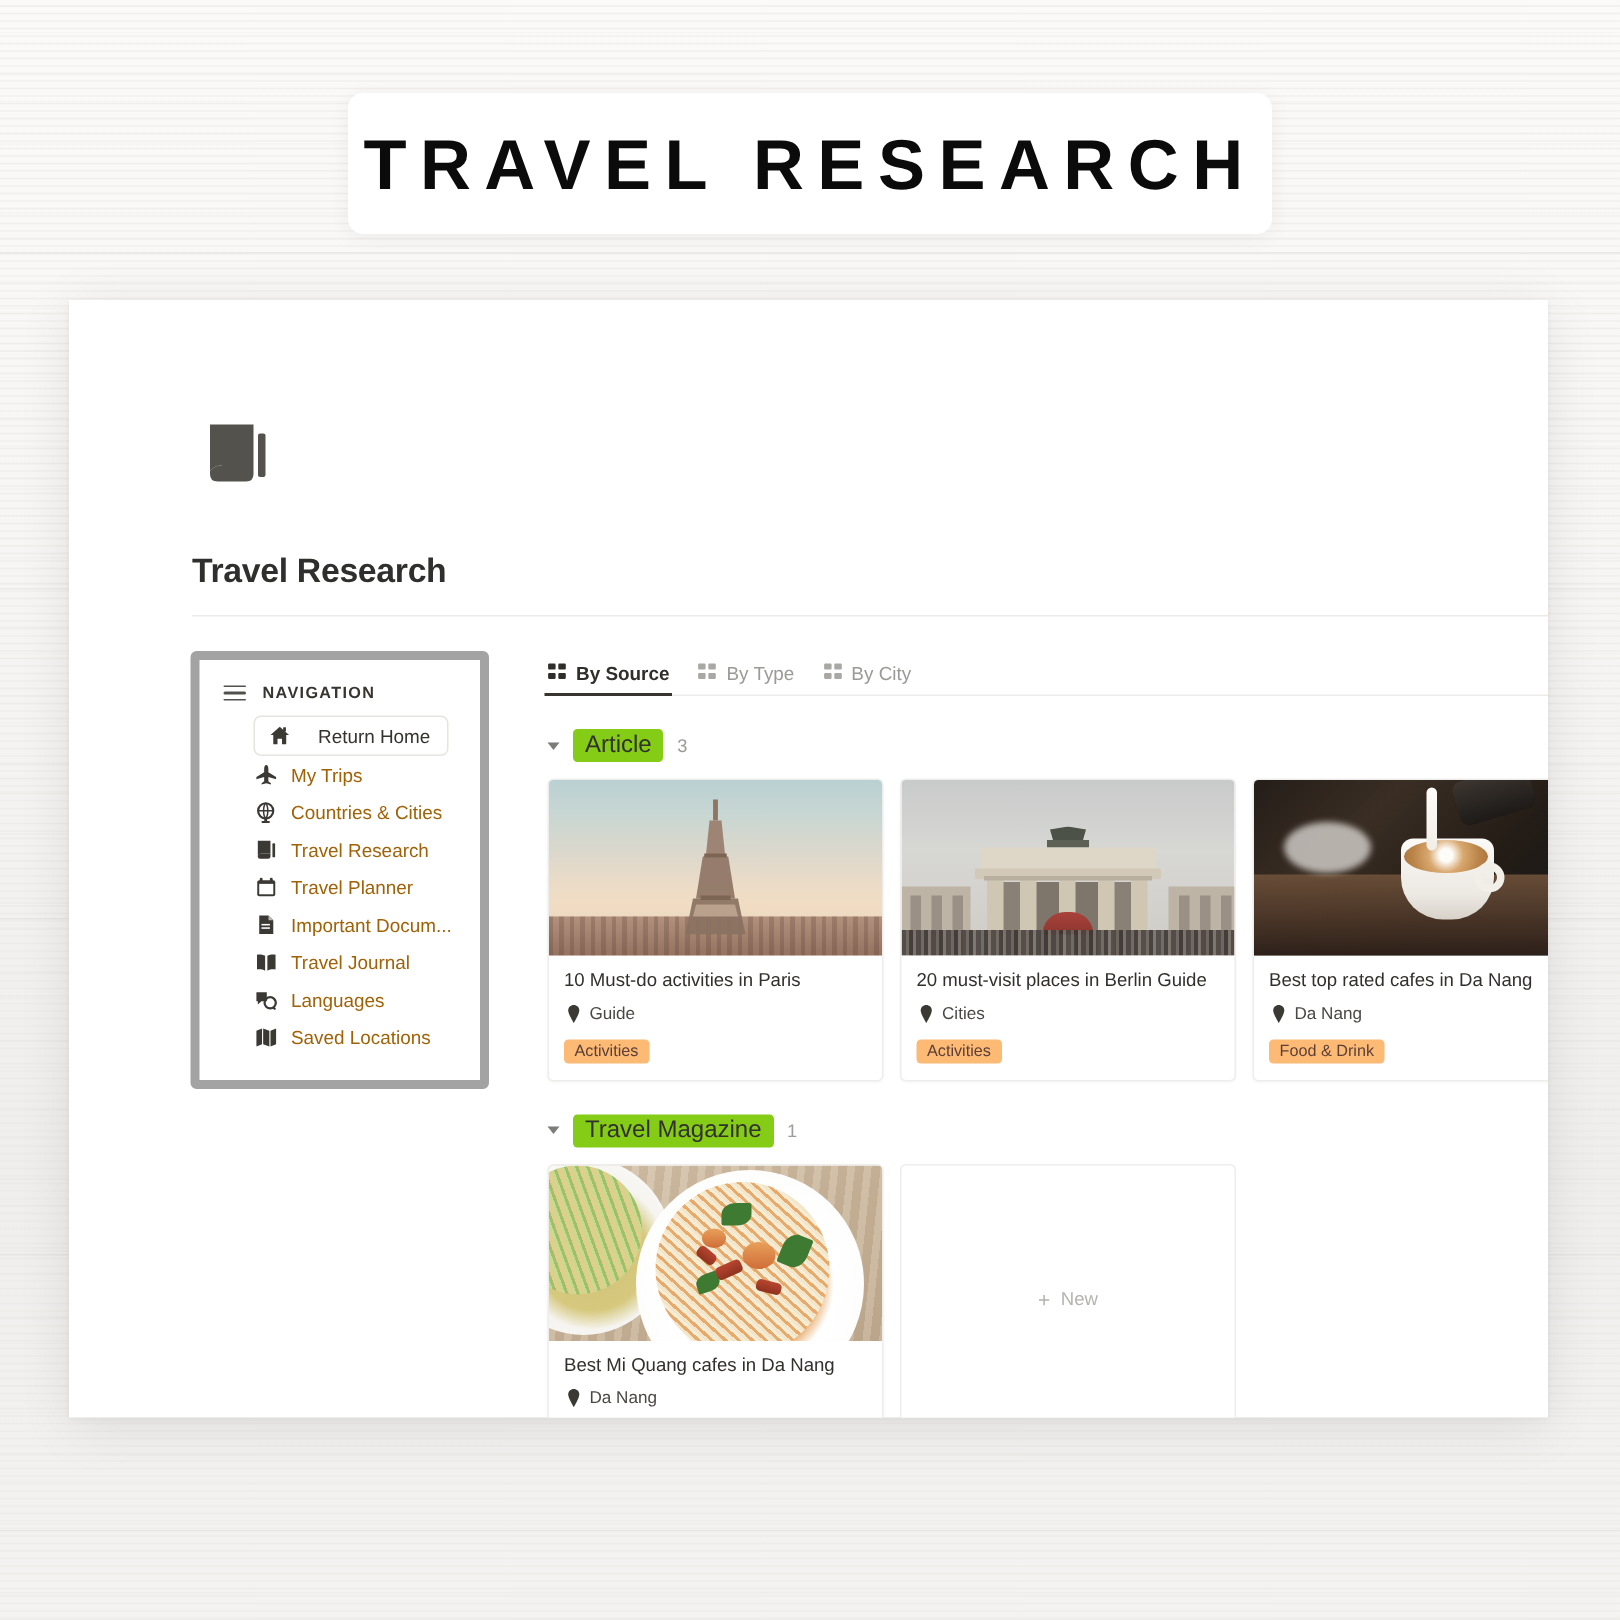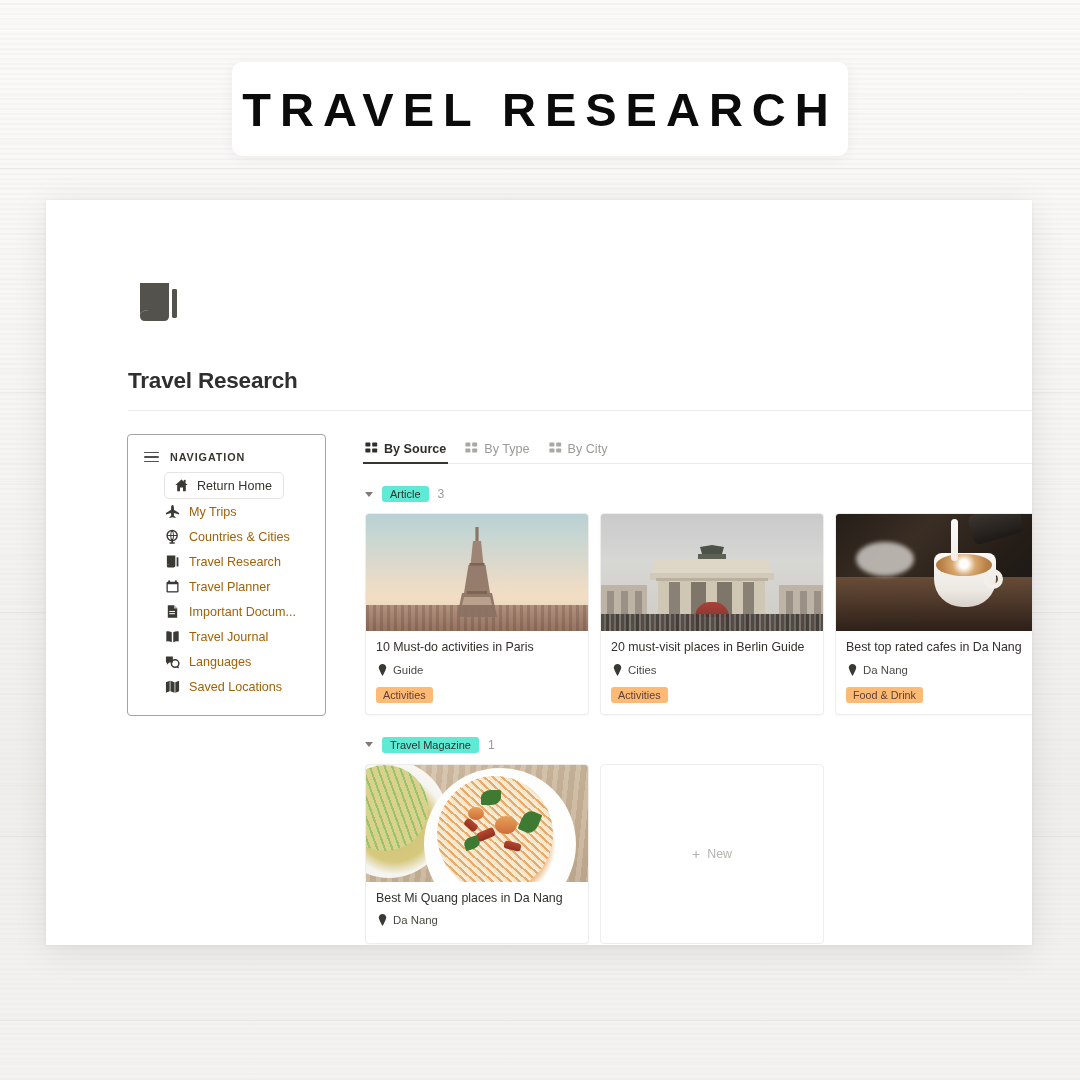--- a/index.html
+++ b/index.html
@@ -103,21 +103,21 @@
     background: #eceae7;
   }
 
   
   .sidebar {
     position: absolute;
     left: 81px;
     top: 234px;
     width: 199px;
     background: #ffffff;
-    border: 1px solid #a3a3a3;
+    border: 6px solid #a3a3a3;
     border-radius: 4px;
     padding: 16px 14px 16px 14px;
   }
   .sidebar-head {
     display: flex;
     align-items: center;
     gap: 11px;
     padding-left: 2px;
     margin-bottom: 9px;
   }
@@ -133,21 +133,21 @@
   .sidebar-title {
     font-size: 10.8px;
     font-weight: 700;
     letter-spacing: 0.9px;
     color: #37352f;
   }
 
   .nav-home {
     display: inline-flex;
     align-items: center;
-    gap: 8px;
+    gap: 18px;
     margin-left: 22px;
     padding: 5px 11px 5px 9px;
     border: 1px solid #e6e4e1;
     border-radius: 5px;
     background: #fff;
     cursor: pointer;
     justify-content: center;
   }
   .nav-home .lbl { font-size: 12.6px; color: #35332e; font-weight: 400; }
 
@@ -208,23 +208,23 @@
     margin-bottom: 11px;
   }
   .caret {
     width: 0; height: 0;
     border-left: 4.5px solid transparent;
     border-right: 4.5px solid transparent;
     border-top: 5.5px solid #7d7c78;
     cursor: pointer;
   }
   .group-chip {
-    font-size: 11px;
+    font-size: 16px;
     color: #32302c;
-    background: #5eead4;
+    background: #84cc16;
     border-radius: 3px;
     padding: 2px 8px;
   }
   .group-count { font-size: 12.2px; color: #9d9c98; }
 
   .cards {
     display: flex;
     gap: 11px;
   }
   .card {
@@ -723,21 +723,21 @@
             <div class="herb" style="left:52%; top:22%; width:20px; height:15px;"></div>
             <div class="herb" style="left:70%; top:40%; width:18px; height:22px; transform:rotate(22deg);"></div>
             <div class="herb" style="left:44%; top:62%; width:16px; height:12px; transform:rotate(-18deg);"></div>
             <div class="shrimp" style="left:58%; top:44%; width:22px; height:18px;"></div>
             <div class="shrimp" style="left:46%; top:36%; width:16px; height:13px;"></div>
             <div class="pork" style="left:50%; top:56%; width:18px; height:9px; transform:rotate(-24deg);"></div>
             <div class="pork" style="left:62%; top:66%; width:17px; height:8px; transform:rotate(14deg);"></div>
             <div class="pork" style="left:44%; top:48%; width:14px; height:8px; transform:rotate(40deg);"></div>
           </div>
           <div class="card-body">
-            <div class="card-title">Best Mi Quang places in Da Nang</div>
+            <div class="card-title">Best Mi Quang cafes in Da Nang</div>
             <div class="card-loc" style="margin-bottom:2px">
               <svg class="pin" viewBox="0 0 9 12">
                 <path d="M4.5 0 C6.6 0 8.2 1.6 8.2 3.6 C8.2 6 4.5 12 4.5 12 C4.5 12 0.8 6 0.8 3.6 C0.8 1.6 2.4 0 4.5 0 Z" fill="#3b3934"></path>
               </svg>
               <span>Da Nang</span>
             </div>
           </div>
         </div>
 
         <div class="card-new">

